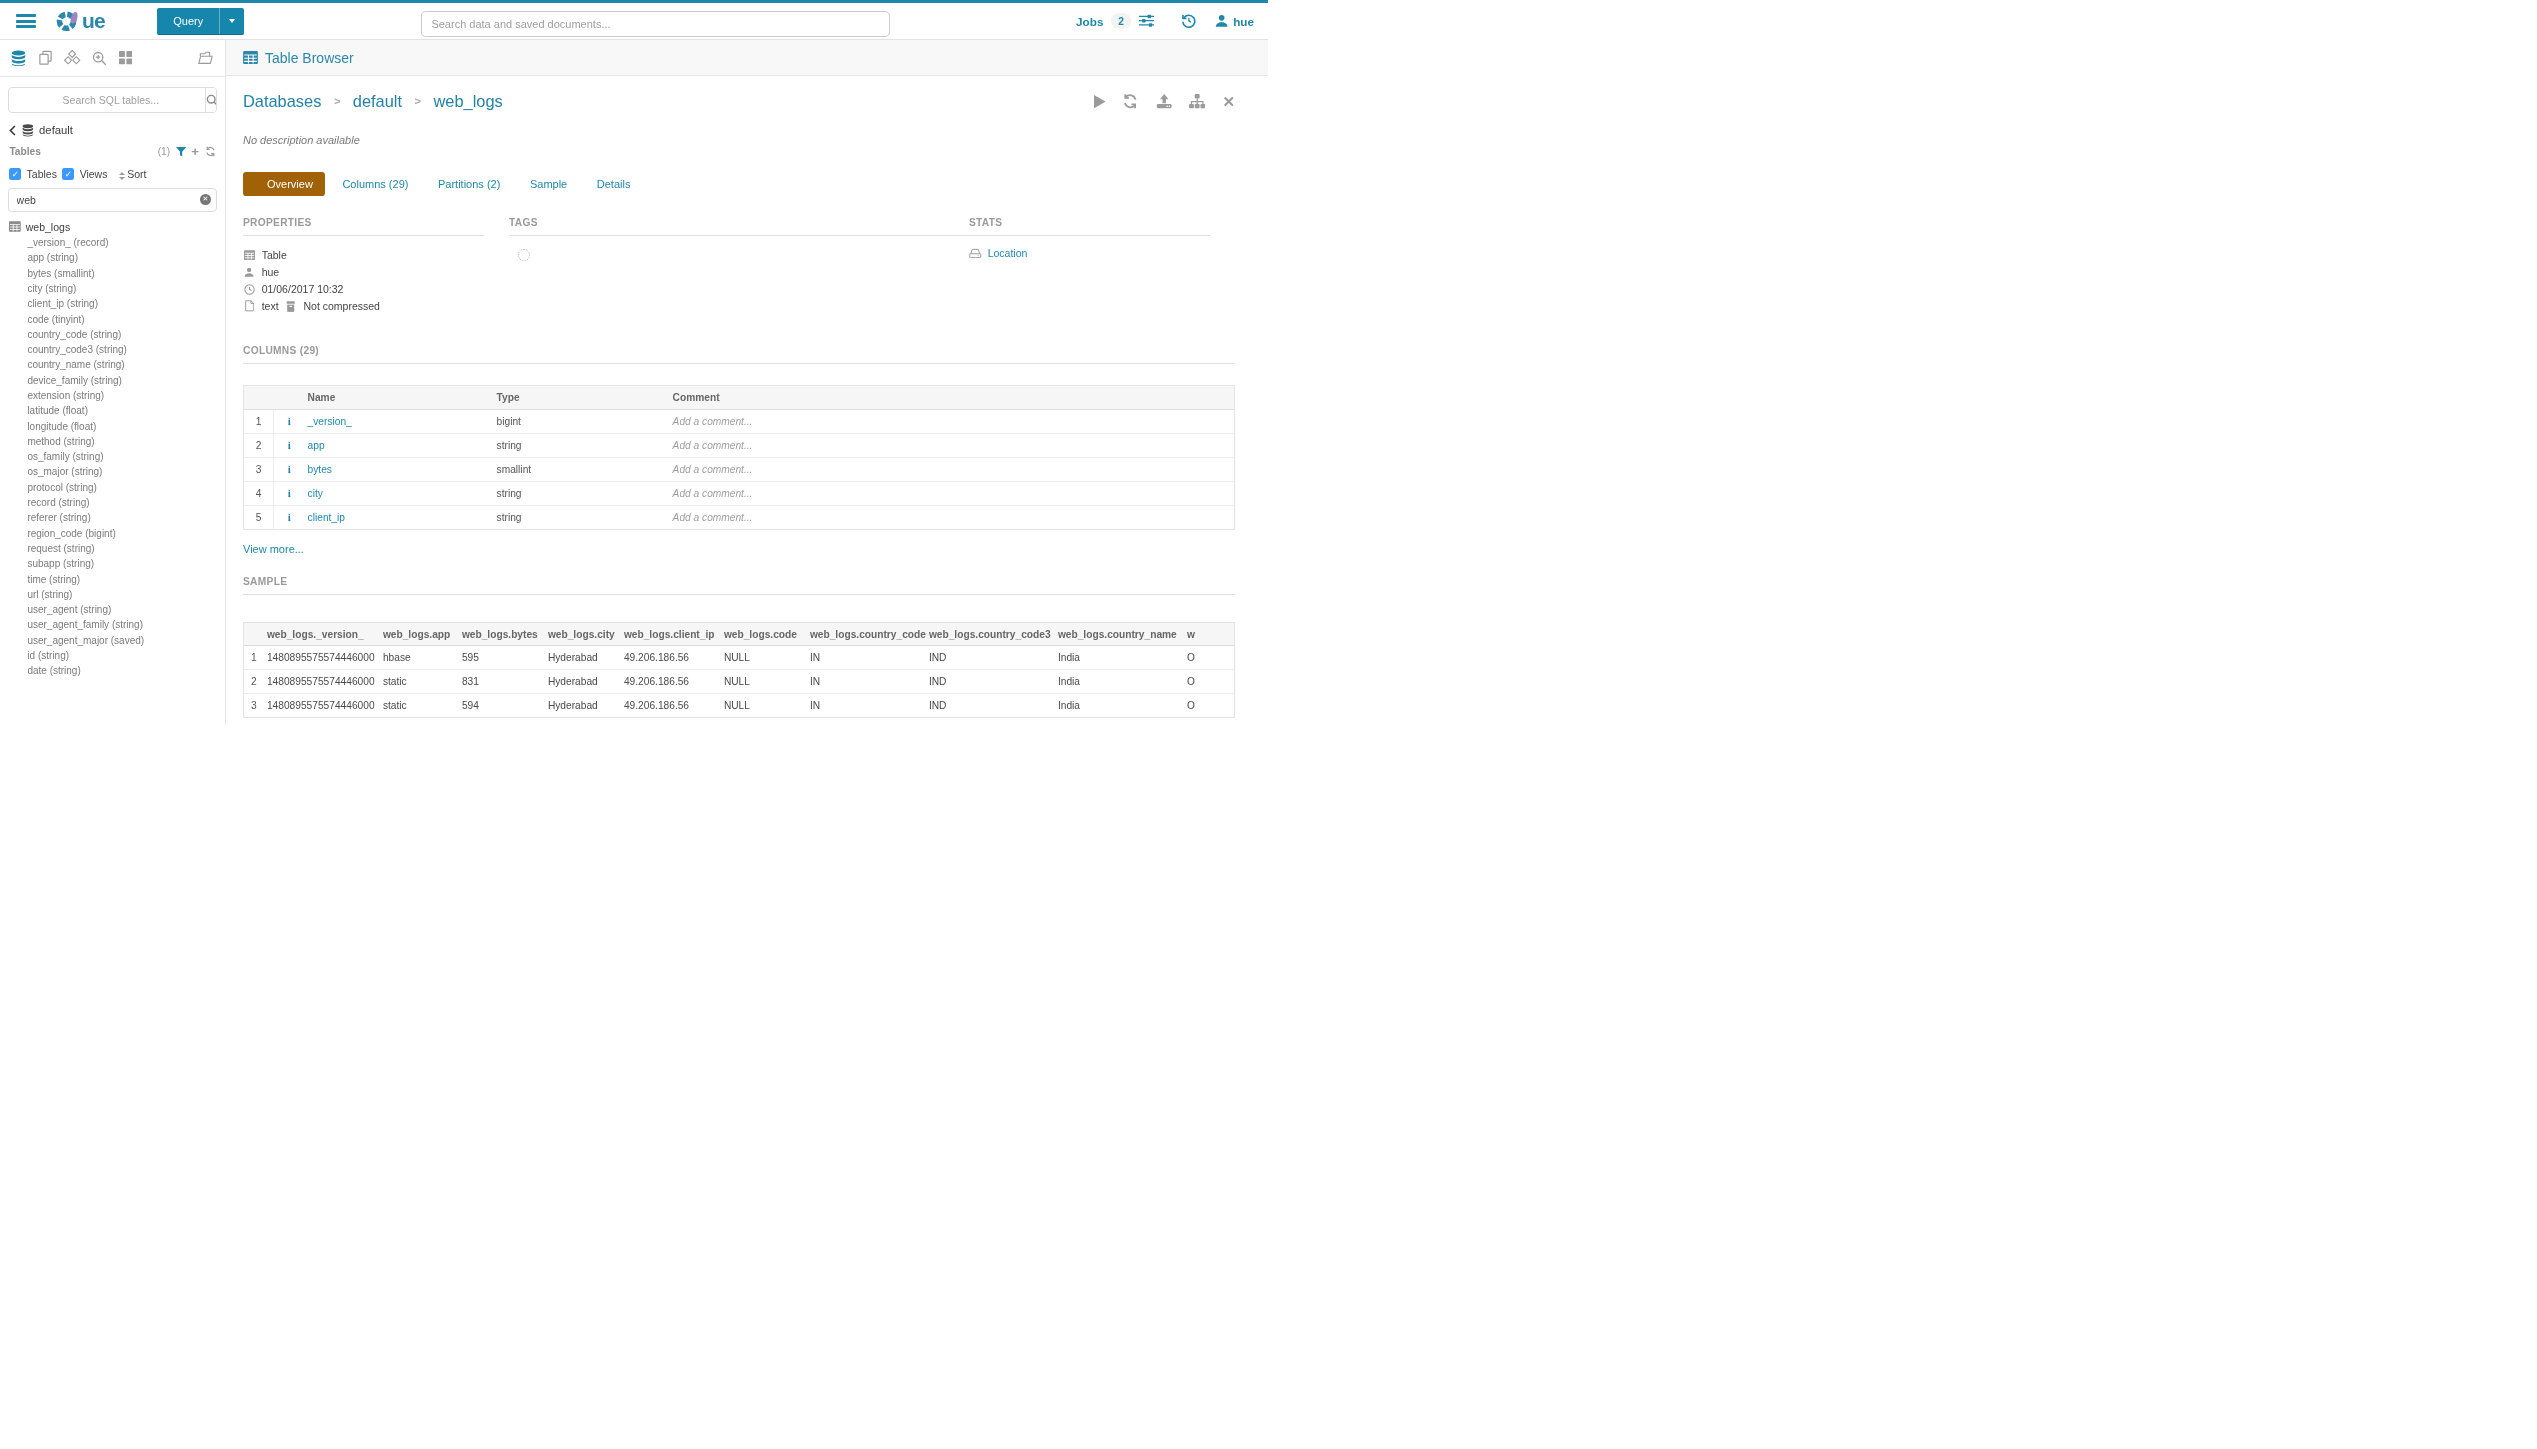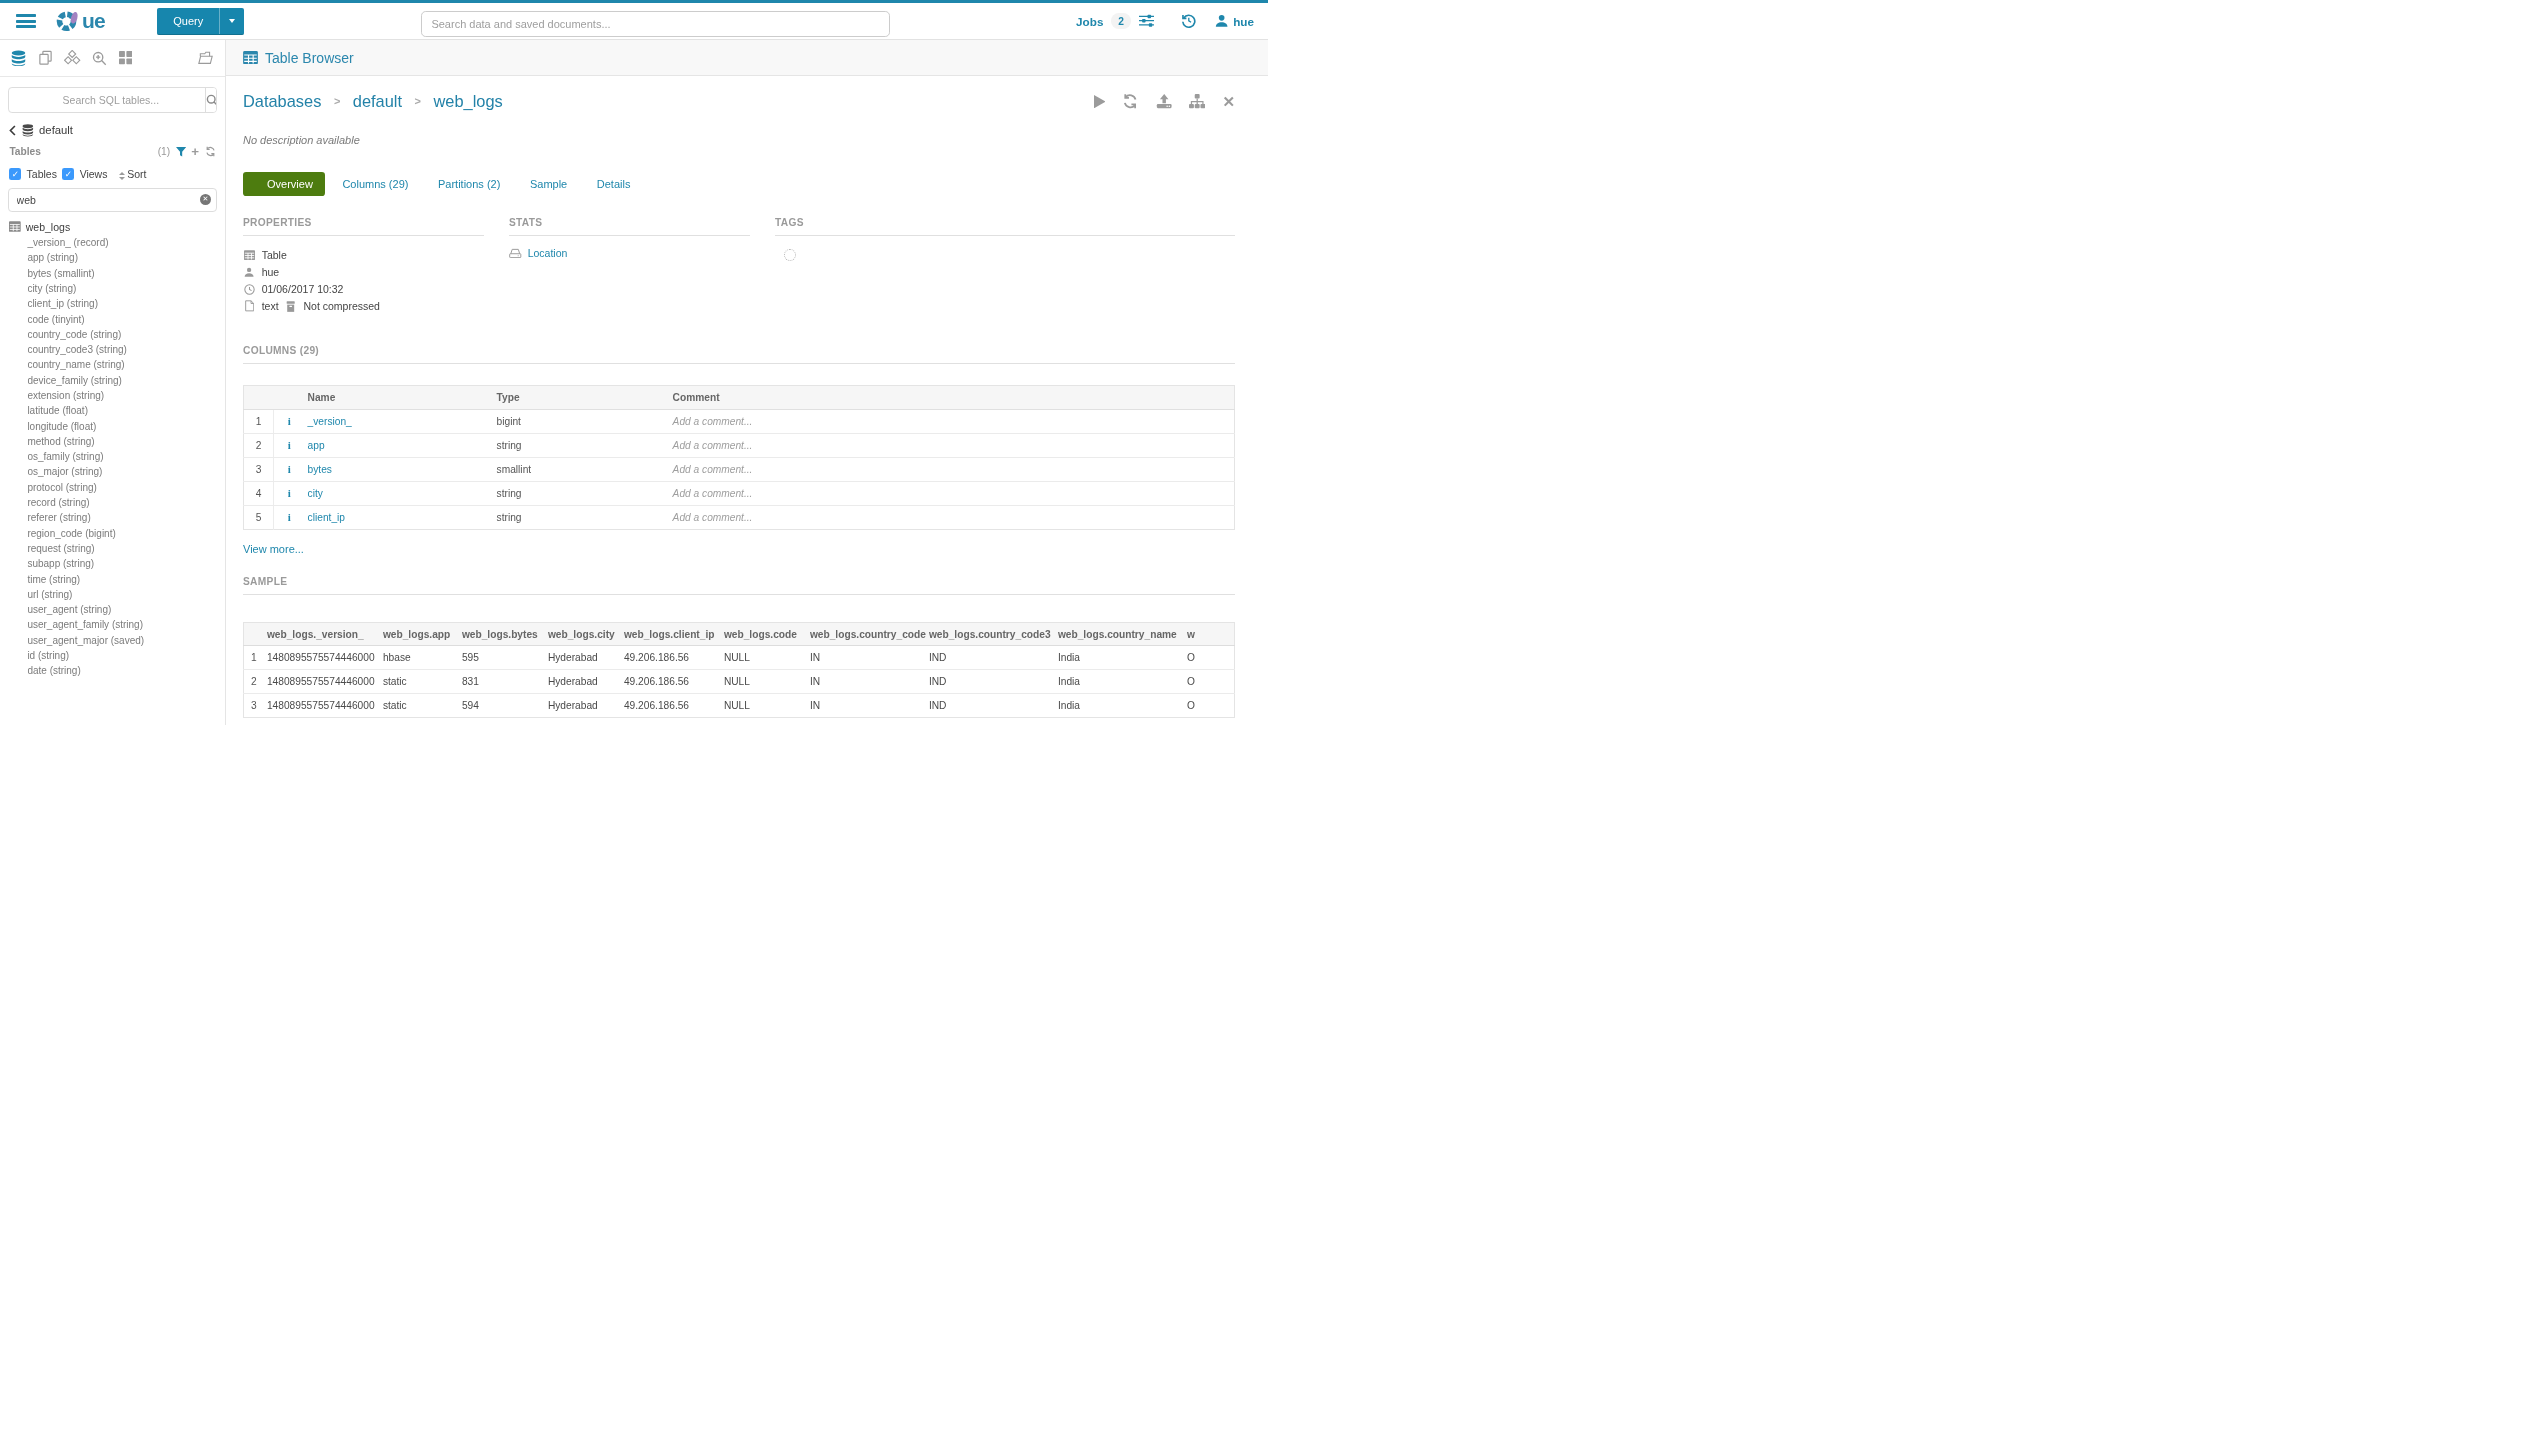--- a/index.html
+++ b/index.html
@@ -92,21 +92,21 @@
   .crumbs a, .crumbs .current { font-size:16.4px; color:#2382a8; text-decoration:none; cursor:pointer; }
   .crumbs .sep { color:#aaa; font-size:11px; margin:0 12.5px; font-weight:700; }
   .actions { margin-left:auto; display:flex; align-items:center; gap:17px; color:#9b9b9b; }
   .actions .act { display:inline-flex; cursor:pointer; color:#9b9b9b; }
   .actions .close-x { font-size:15px; font-weight:700; line-height:1; }
 
   .desc { margin-top:23.4px; font-style:italic; color:#7a7a7a; font-size:11px; }
 
   .tabs { margin-top:26px; display:flex; align-items:center; }
   .tab { font-size:11px; color:#1f87ac; padding:6.2px 11.7px; margin-right:6.2px; border-radius:3.1px; cursor:pointer; }
-  .tab.active { background:#4d7c0f; color:#fff;padding-left:24px; }
+  .tab.active { background:#a16207; color:#fff;padding-left:24px; }
 
   .meta-cols { margin-top:21px; display:flex; }
   .meta-col { width:241px; margin-right:25px; }
   .meta-col.grow { flex:1; margin-right:0; }
   .sec-title { font-size:10.2px; font-weight:700; color:#9a9a9a; letter-spacing:0.3px;
     padding-bottom:7px; border-bottom:0.8px solid #e0e0e0; }
   .prop-rows { margin-top:10.2px; font-size:10.5px; color:#444; }
   .prop-row { display:flex; align-items:center; gap:6.2px; height:17px; color:#444; }
   .prop-row .picon { color:#999; display:inline-flex; width:12.5px; justify-content:center; }
   .loc-row { margin-top:10.2px; display:flex; align-items:center; gap:6.2px; }
@@ -452,37 +452,37 @@
                       <rect x="1" width="12" height="4" rx="0.8"></rect>
                       <path d="M1.8 5.2h10.4V16H1.8z"></path>
                       <rect x="5" y="7" width="4" height="1.7" rx="0.8" fill="#fff"></rect>
                     </svg>
                 </span>
                 <span>Not compressed</span>
               </div>
             </div>
           </div>
 
+          <div class="meta-col grow">
+            <div class="sec-title">TAGS</div>
+            <div class="spinner"></div>
+          </div>
+
           <div class="meta-col">
             <div class="sec-title">STATS</div>
             <div class="loc-row">
               <span class="picon">
                 <svg width="12.5" height="11.7" viewBox="0 0 18 16" fill="none" stroke="currentColor" stroke-width="1.4">
                   <path d="M2.6 9.3l2-6.3h8.8l2 6.3"></path>
                     <rect x="1" y="9.3" width="16" height="5.6" rx="1"></rect>
                   <circle cx="13.2" cy="12.1" r="0.8" fill="currentColor" stroke="none"></circle>
                 </svg>
               </span>
               <a class="loc-link">Location</a>
             </div>
-          </div>
-
-          <div class="meta-col grow">
-            <div class="sec-title">TAGS</div>
-            <div class="spinner"></div>
           </div>
         </div>
 
         <section class="columns-section">
           <div class="sec-title">COLUMNS (29)</div>
           <table class="cols-table">
             <colgroup>
                 <col style="width:30px">
                 <col style="width:31px">
                 <col style="width:189px">

